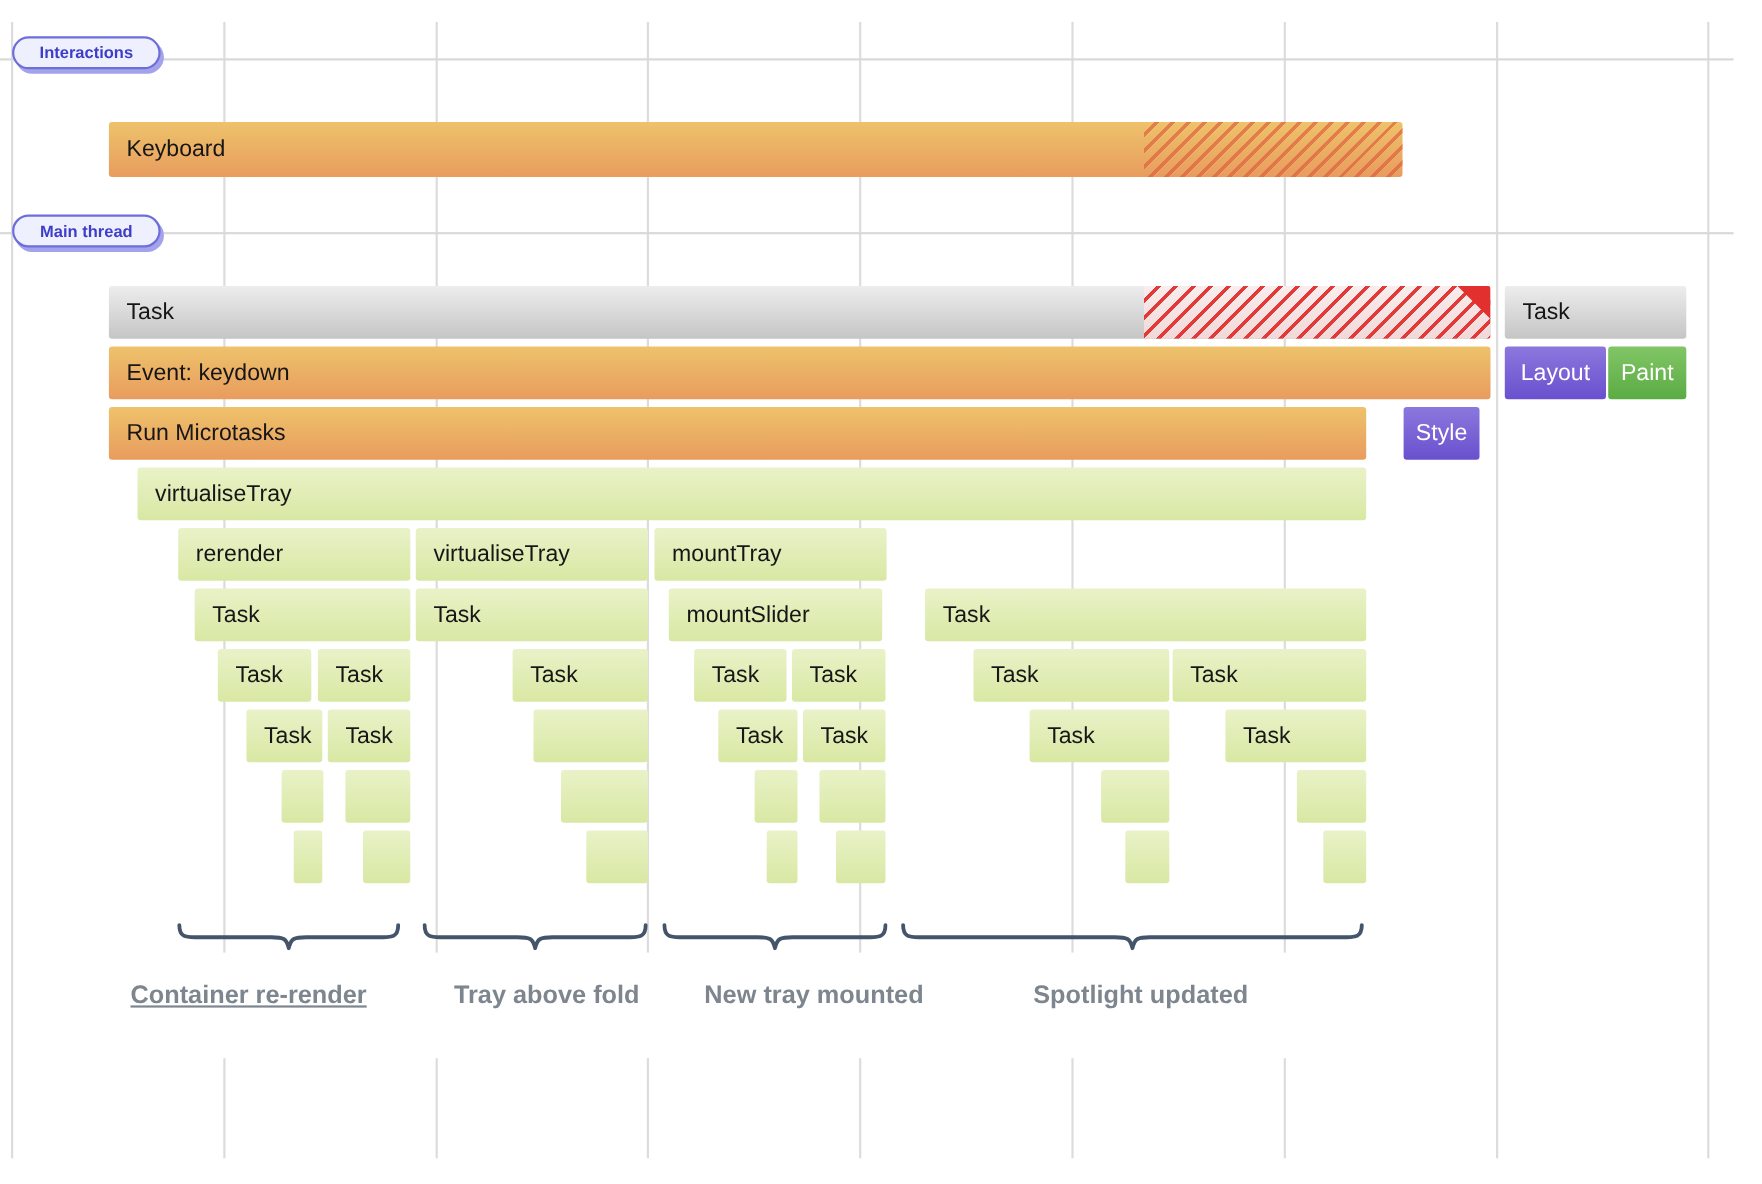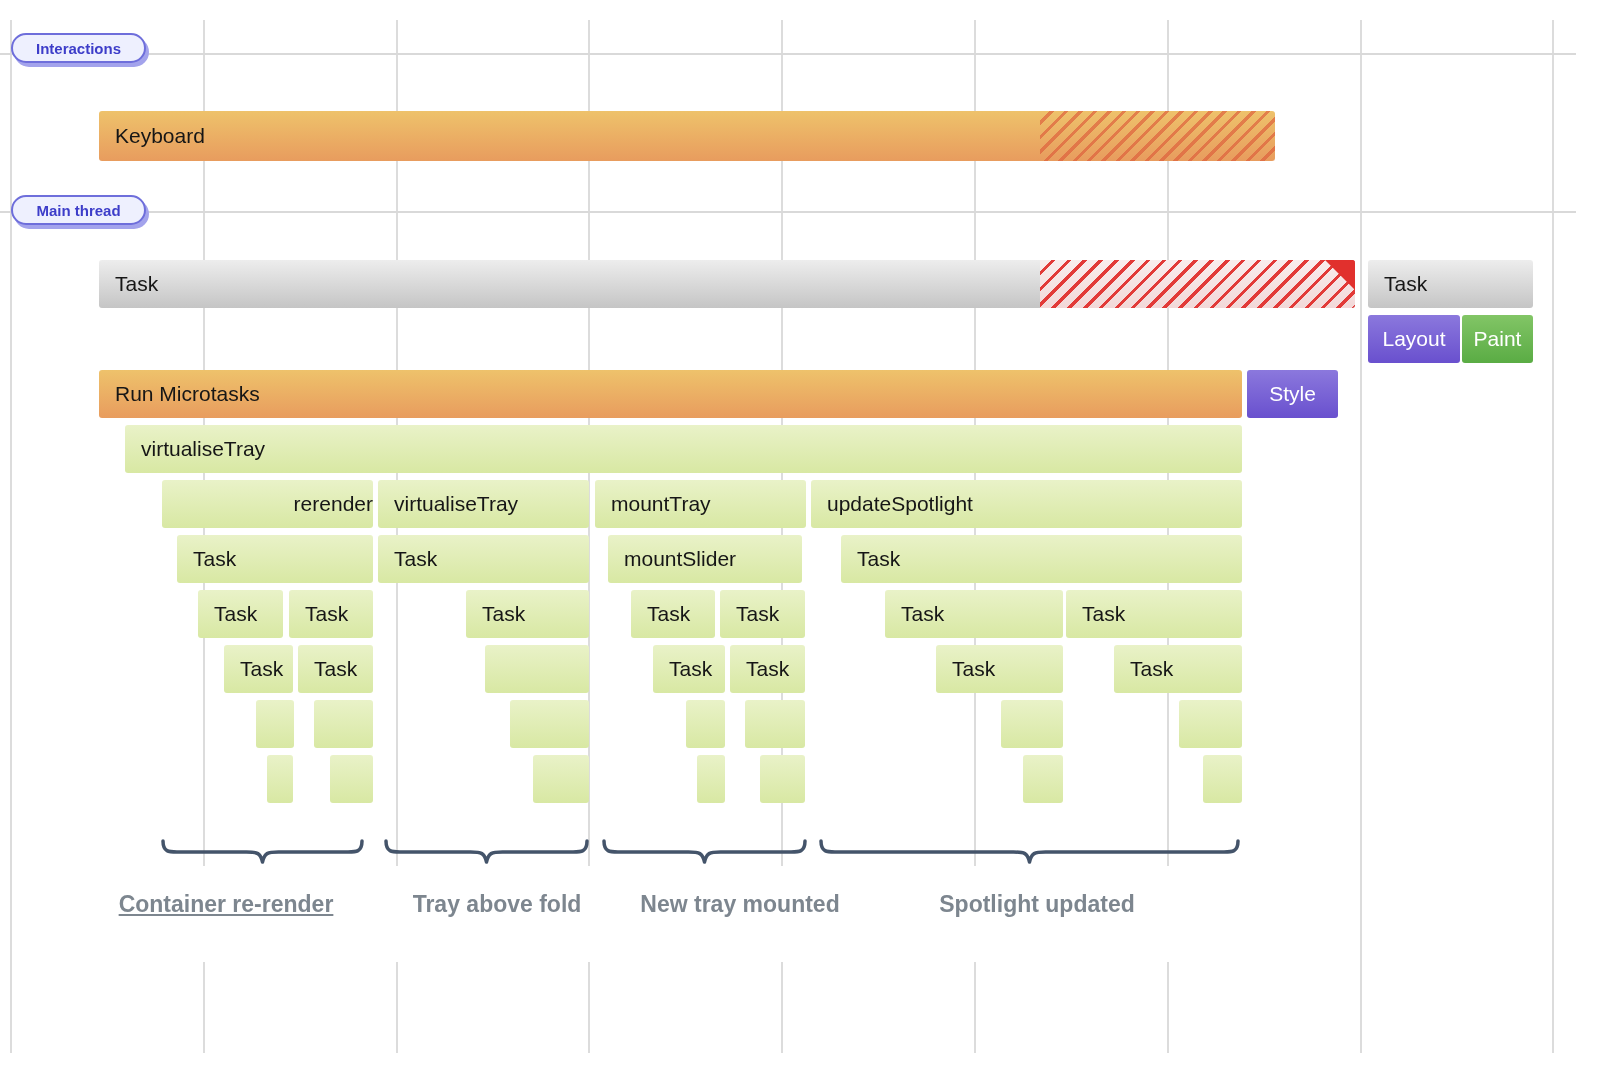--- a/index.html
+++ b/index.html
@@ -57,46 +57,46 @@
     </div>
     <div class="bar gray" style="left: 99px; top: 260px; width: 1256px; height: 48px;">
       <span>Task</span>
       <div class="hatch red-hatch" style="left: 941px;">
         <div class="corner-triangle"></div>
       </div>
     </div>
     <div class="bar gray" style="left: 1368px; top: 260px; width: 165px; height: 48px;">
       <span>Task</span>
     </div>
+    <div class="bar orange" style="left: 99px; top: 315px; width: 1256px; height: 48px;">
+      <span>Event: keydown</span>
+    </div>
     <div class="bar purple center" style="left: 1368px; top: 315px; width: 92px; height: 48px;">
       <span>Layout</span>
     </div>
     <div class="bar paint center" style="left: 1462px; top: 315px; width: 71px; height: 48px;">
       <span>Paint</span>
     </div>
     <div class="bar orange" style="left: 99px; top: 370px; width: 1143px; height: 48px;">
       <span>Run Microtasks</span>
     </div>
-    <div class="bar purple center" style="left: 1247px; top: 370px; width: 91px; height: 48px;">
+    <div class="bar purple center" style="left: 1276px; top: 370px; width: 69px; height: 48px;">
       <span>Style</span>
     </div>
     <div class="bar green" style="left: 125px; top: 425px; width: 1117px; height: 48px;">
       <span>virtualiseTray</span>
     </div>
-    <div class="bar green" style="left: 162px; top: 480px; width: 211px; height: 48px; justify-content: flex-end;">
+    <div class="bar green" style="left: 162px; top: 480px; width: 211px; height: 48px;">
       <span>rerender</span>
     </div>
     <div class="bar green" style="left: 595px; top: 480px; width: 211px; height: 48px;">
       <span>mountTray</span>
     </div>
     <div class="bar green" style="left: 378px; top: 480px; width: 211px; height: 48px;">
       <span>virtualiseTray</span>
-    </div>
-    <div class="bar green" style="left: 811px; top: 480px; width: 431px; height: 48px;">
-      <span>updateSpotlight</span>
     </div>
     <div class="bar green" style="left: 177px; top: 535px; width: 196px; height: 48px;">
       <span>Task</span>
     </div>
     <div class="bar green" style="left: 378px; top: 535px; width: 211px; height: 48px;">
       <span>Task</span>
     </div>
     <div class="bar green" style="left: 608px; top: 535px; width: 194px; height: 48px;">
       <span>mountSlider</span>
     </div>

